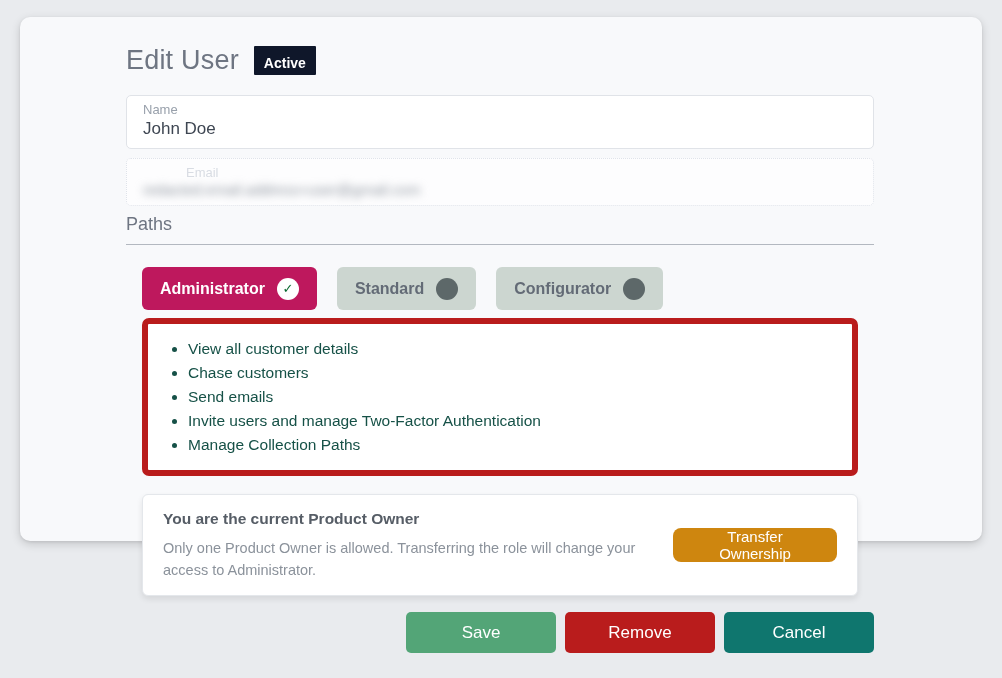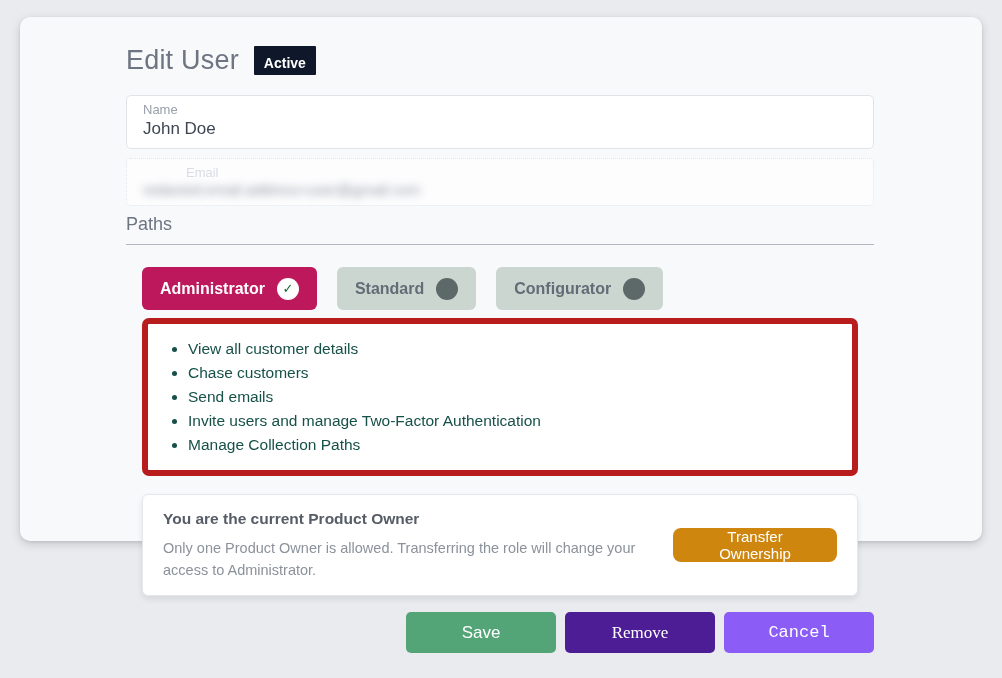--- a/index.html
+++ b/index.html
@@ -119,22 +119,22 @@
 
   
   .actions { margin-top: 16px; display: flex; justify-content: flex-end; gap: 9px; }
   .action-btn {
     width: 150px; height: 41px;
     border: none; border-radius: 5px; cursor: pointer;
     font-family: inherit; font-size: 17px; color: #ffffff;
     display: flex; align-items: center; justify-content: center;
   }
   .action-btn.save { background: #53a577; }
-  .action-btn.remove { background: #4c1d95; font-family: Liberation Serif, serif; }
-  .action-btn.cancel { background: #8b5cf6; font-family: Liberation Mono, monospace; }
+  .action-btn.remove { background: #b91c1c; }
+  .action-btn.cancel { background: #0f766e; }
 </style>
 </head>
 <body>
 
 <div class="card">
   <div class="content">
 
     <div class="title-row">
       <h1 class="page-title">Edit User</h1>
       <span class="badge">Active</span>

